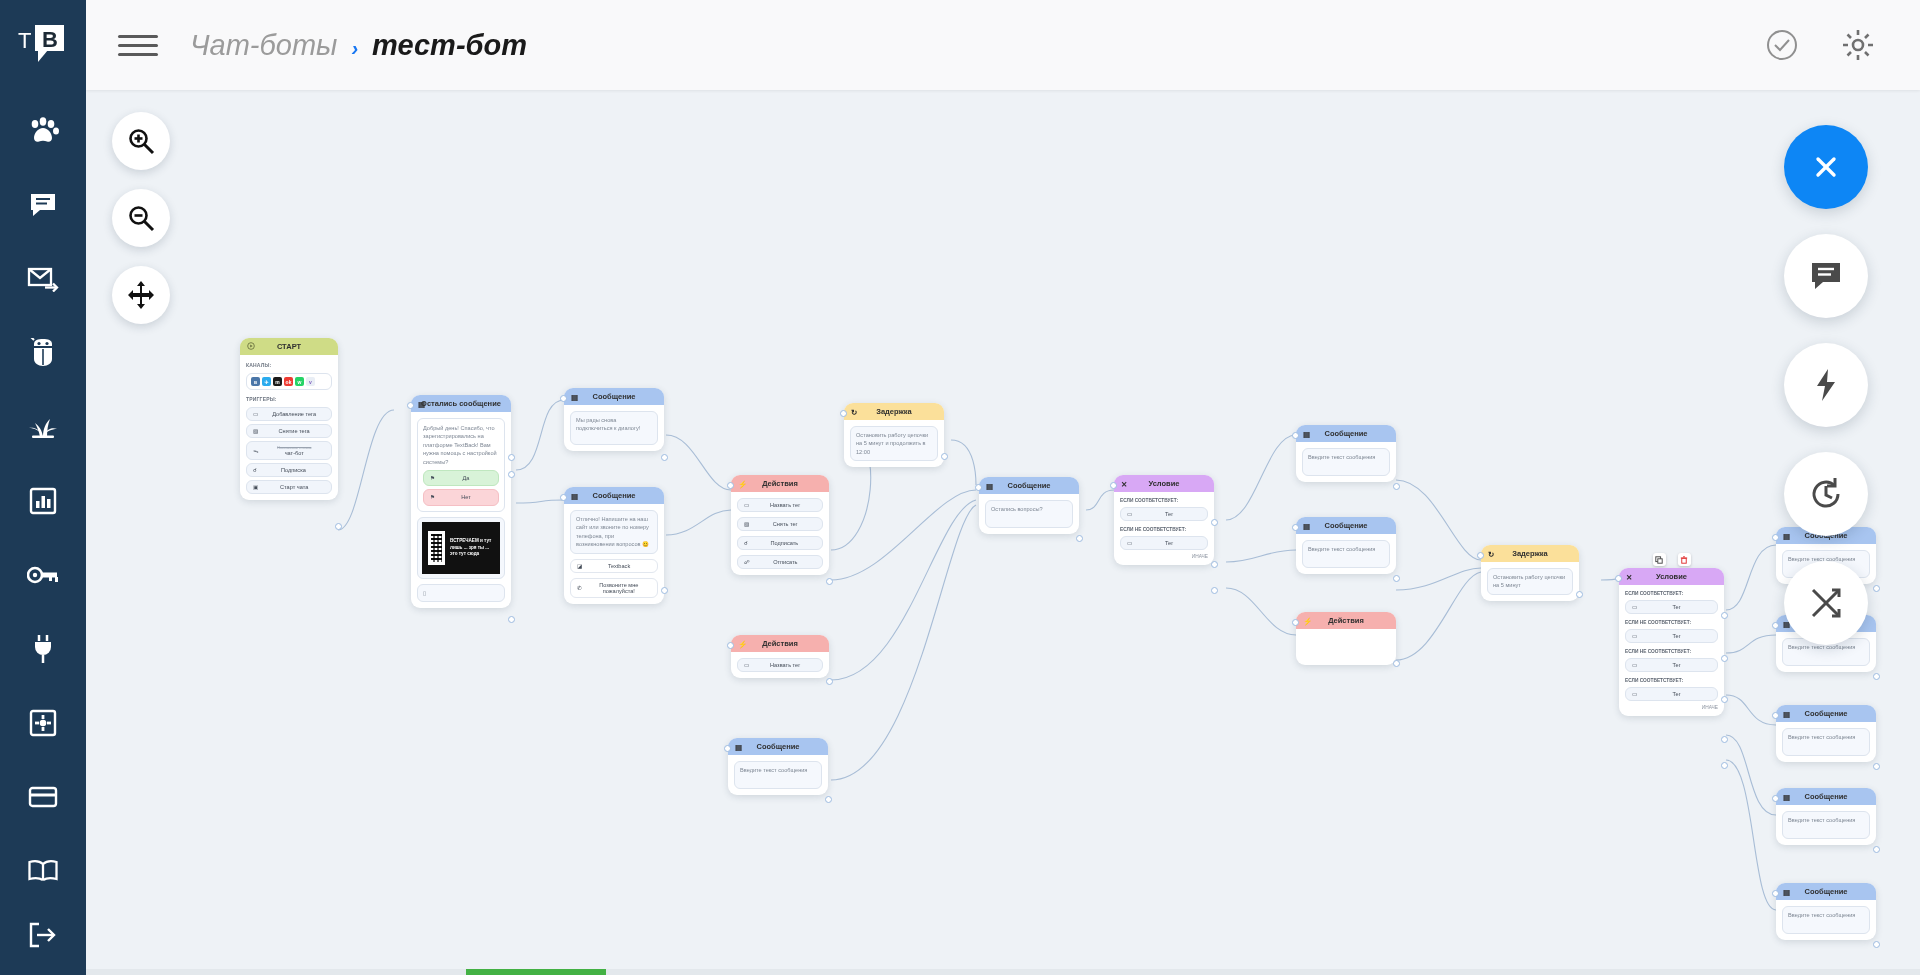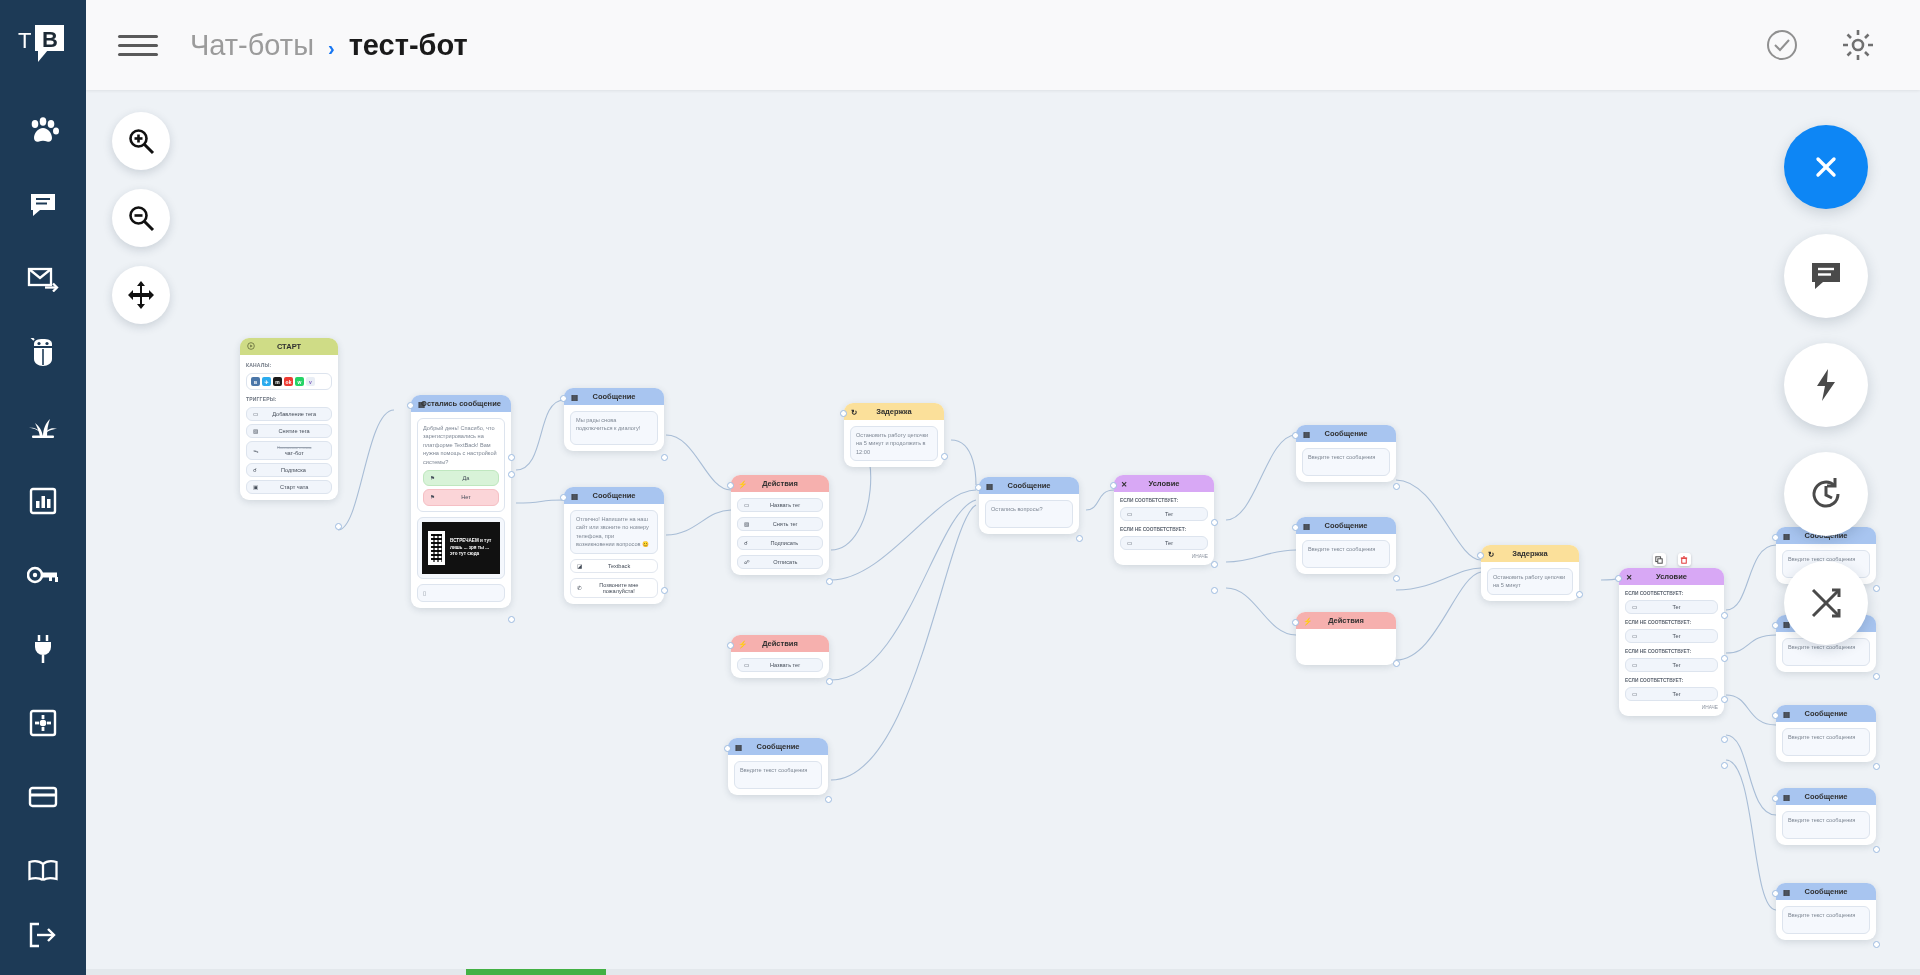--- a/index.html
+++ b/index.html
@@ -33,20 +33,21 @@
   .rail-bottom { margin-top: auto; margin-bottom: 14px; }
 
   
   .header {
     position: absolute; left: 86px; top: 0;
     width: 1834px; height: 90px;
     background: #f9f9fa;
     display: flex; align-items: center;
     box-shadow: 0 1px 3px rgba(0,0,0,.07);
     z-index: 30;
+    font-style: italic;
   }
   .burger { margin-left: 32px; width: 40px; height: 40px; display:flex; flex-direction:column; justify-content:center; gap:6px; cursor:pointer;}
   .burger i { display:block; height:3px; background:#5a5a5a; border-radius:2px; }
   .breadcrumb { margin-left: 32px; display: flex; align-items: baseline; gap: 14px; }
   .crumb-parent { font-size: 29px; color: #9b9b9b; cursor: pointer; }
   .crumb-sep { font-size: 20px; color: #1877f2; font-weight: bold; }
   .crumb-current { font-size: 29px; color: #1a1a1a; font-weight: bold; }
   .header-actions { margin-left: auto; display: flex; align-items: center; gap: 40px; margin-right: 44px; }
   .header-icon { cursor: pointer; width: 36px; height: 36px; }
 

